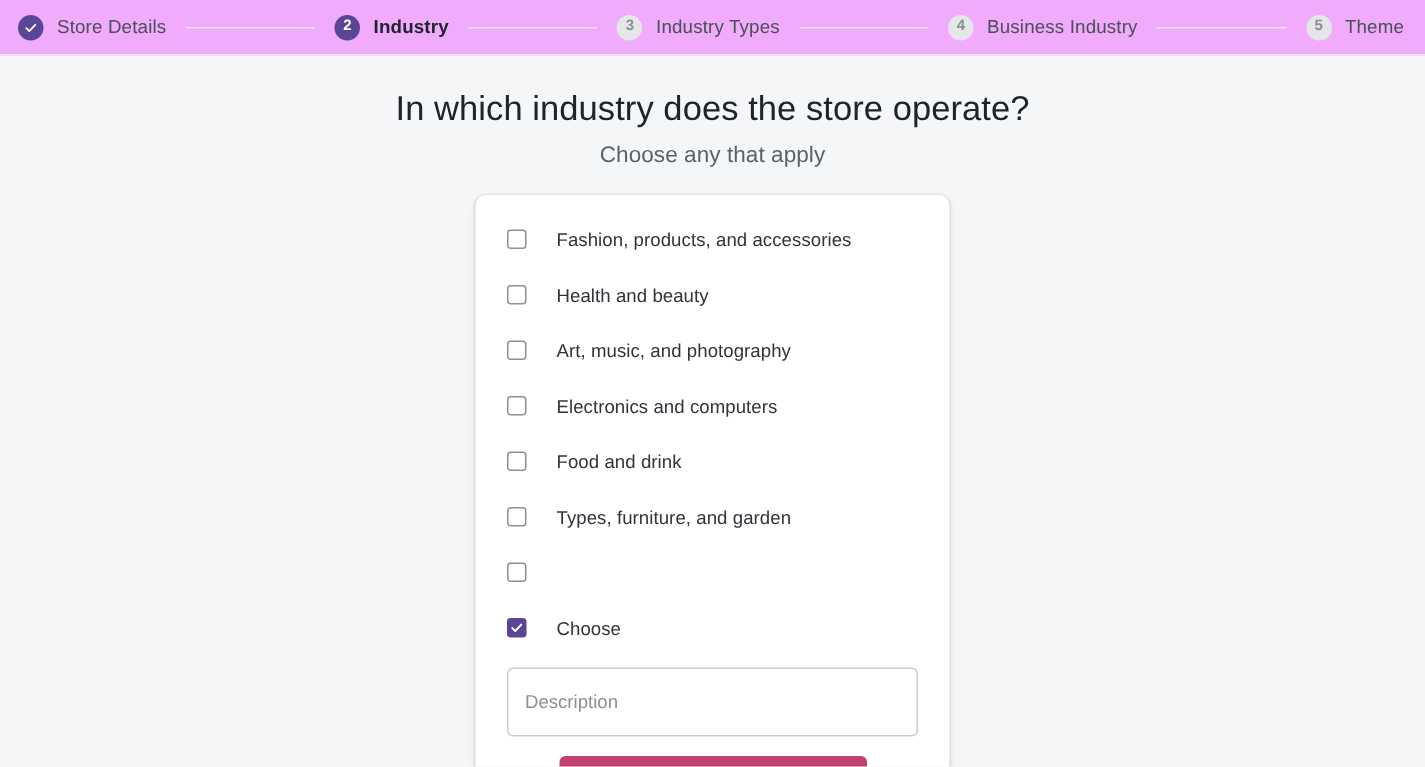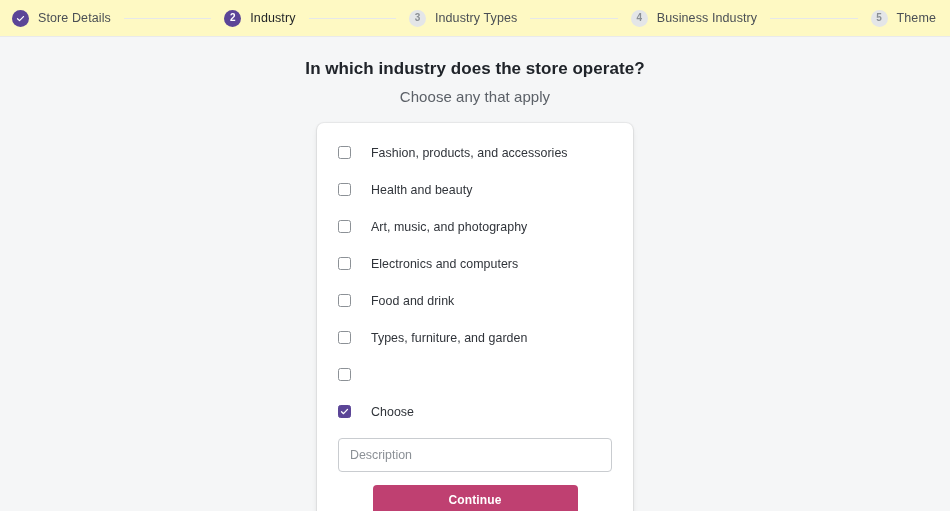--- a/index.html
+++ b/index.html
@@ -11,21 +11,21 @@
     height: 511px;
     background: #f5f6f7;
     font-family: "Liberation Sans", sans-serif;
     -webkit-font-smoothing: antialiased;
     overflow: hidden;
   }
 
   
   .stepper-bar {
     height: 37px;
-    background: #fef9c3;
+    background: #f0abfc;
     border-bottom: 1px solid #e9eaeb;
     display: flex;
     align-items: center;
     padding: 0 14px 0 12px;
     box-sizing: border-box;
   }
   .step {
     display: flex;
     align-items: center;
     flex: 0 0 auto;
@@ -53,43 +53,43 @@
   }
   .step-badge svg { display: block; }
   .step-label {
     margin-left: 9px;
     font-size: 12.5px;
     color: #4a4f55;
     letter-spacing: .1px;
   }
   .step-label.current {
     color: #1f2226;
-    font-weight: 400;
+    font-weight: 700;
   }
   .step-connector {
     flex: 1 1 auto;
     height: 1px;
     background: #e6e8ea;
     margin: 0 13px;
     min-width: 20px;
   }
 
   
   .page {
     height: 474px;
     box-sizing: border-box;
     padding-top: 22px;
     display: flex;
     flex-direction: column;
     align-items: center;
   }
   .headline {
-    font-size: 17px;
+    font-size: 23px;
     color: #20242a;
-    font-weight: 700;
+    font-weight: 400;
     margin: 0;
     letter-spacing: .05px;
   }
   .subhead {
     font-size: 15px;
     color: #5c6168;
     margin: 9px 0 0 0;
     letter-spacing: .05px;
   }
 
@@ -133,21 +133,21 @@
     font-size: 12.4px;
     color: #30343a;
     letter-spacing: .05px;
   }
 
   .desc-wrap {
     padding: 8px 21px 0 21px;
   }
   .desc-input {
     width: 100%;
-    height: 34px;
+    height: 46px;
     box-sizing: border-box;
     border: 1px solid #c9ccd0;
     border-radius: 4px;
     background: #ffffff;
     font-family: "Liberation Sans", sans-serif;
     font-size: 12.4px;
     color: #30343a;
     padding: 0 11px;
     outline: none;
   }

